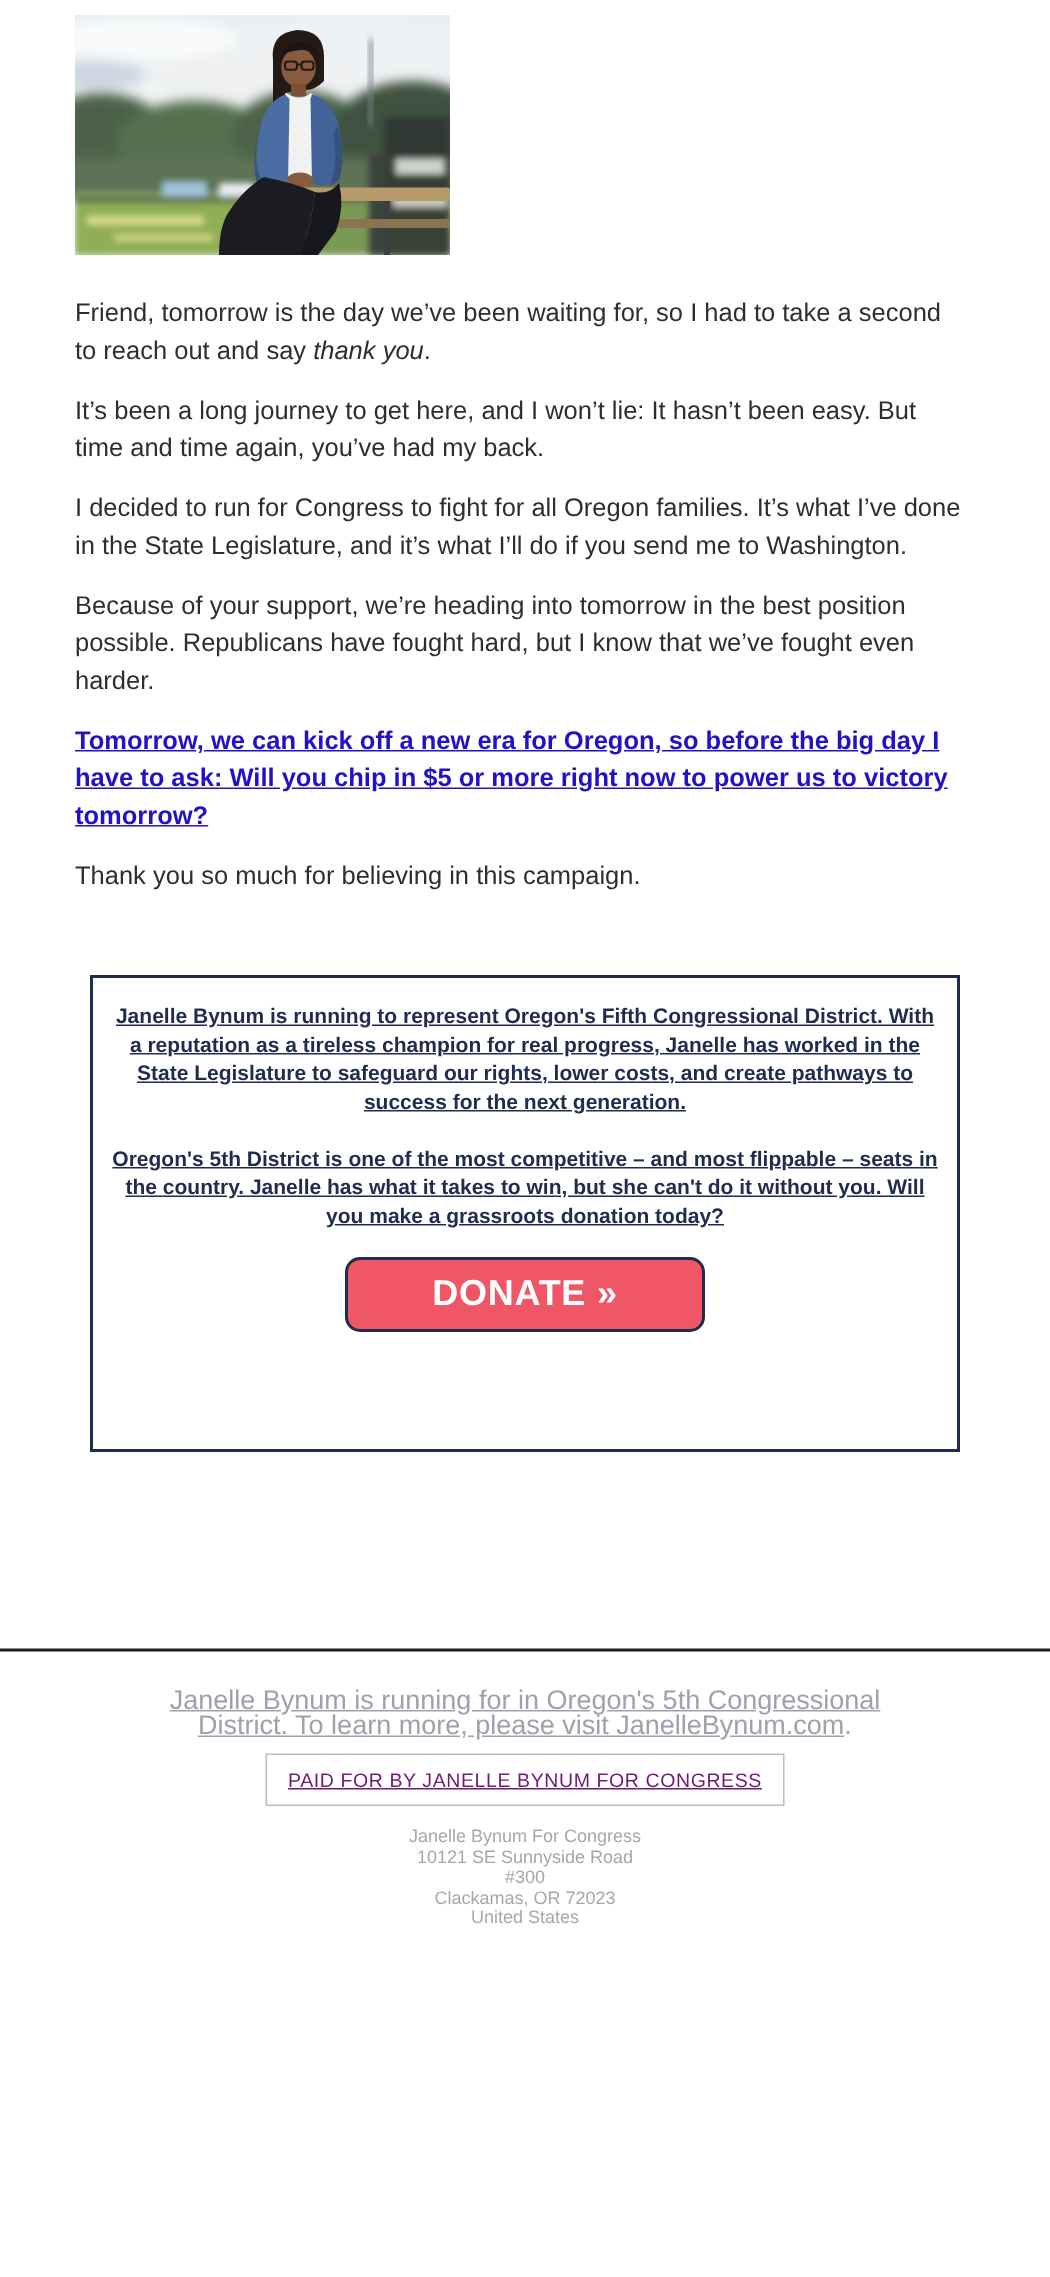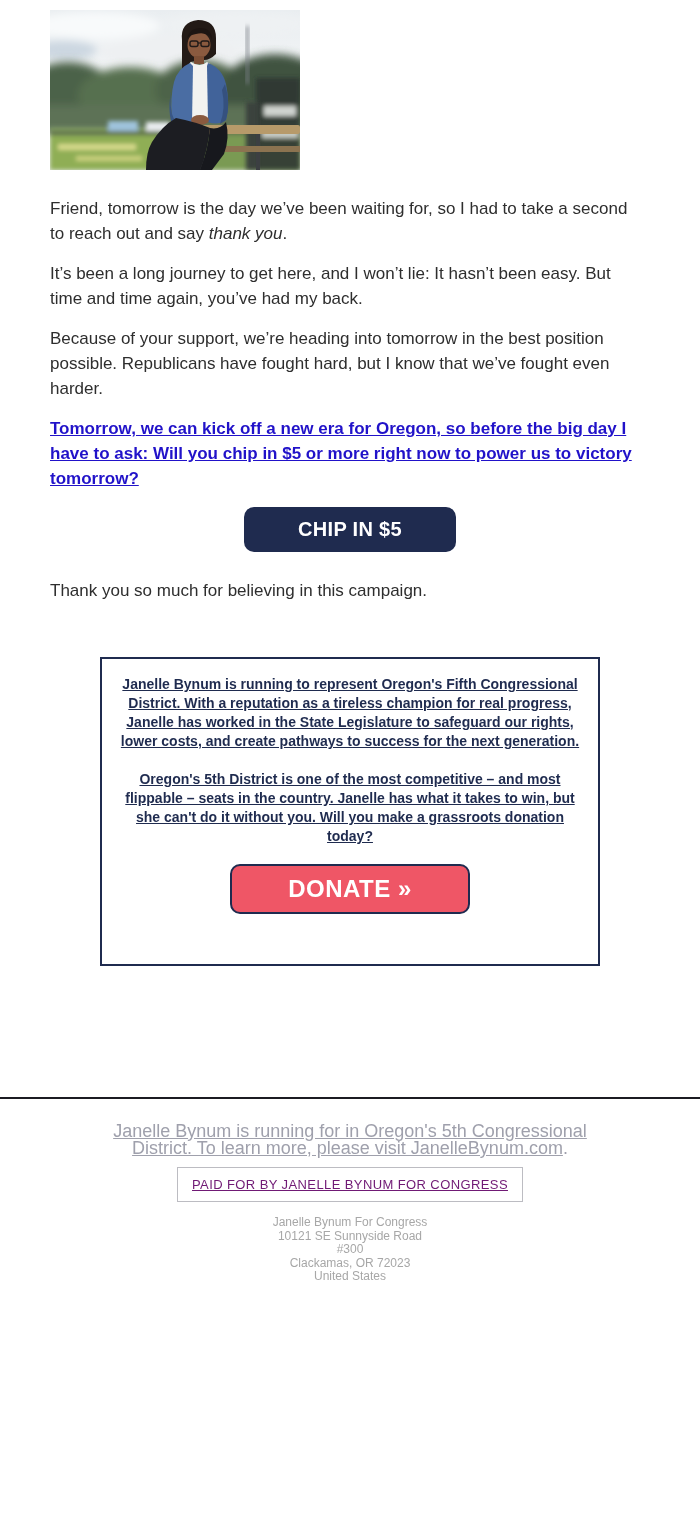--- a/index.html
+++ b/index.html
@@ -45,24 +45,24 @@
     font-weight: bold;
     font-size: 20px;
     font-family: "Liberation Sans", sans-serif;
     padding: 11px 54px;
     border: none;
     border-radius: 10px;
     cursor: pointer;
     letter-spacing: 0.3px;
   }
   .info-box {
-    width: 500px;
+    width: 580px;
     margin: 54px auto 0 auto;
     border: 2px solid #1f2b4f;
-    padding: 16px 12px 50px 12px;
+    padding: 16px 12px 78px 12px;
     text-align: center;
   }
   .info-box p {
     color: #1f2b4f;
     font-weight: bold;
     font-size: 14px;
     line-height: 19px;
     text-decoration: underline;
     margin: 0 0 19px 0;
     cursor: pointer;
@@ -203,28 +203,26 @@
     </g>
   </svg>
 </div>
 
 <div class="main">
   <p class="body-p first"><span>Friend, tomorrow is the day we’ve been waiting for, so I had to take a second to reach out and say </span><em>thank you</em><span>.</span></p>
 
   <p class="body-p">It’s been a long journey to get here, and I won’t lie: It hasn’t been easy. But time and time again, you’ve had my back.</p>
 
 
+  <p class="body-p">I decided to run for Congress to fight for all Oregon families. It’s what I’ve done in the State Legislature, and it’s what I’ll do if you send me to Washington.</p>
 
   <p class="body-p">Because of your support, we’re heading into tomorrow in the best position possible. Republicans have fought hard, but I know that we’ve fought even harder.</p>
 
   <p class="body-p link-p">Tomorrow, we can kick off a new era for Oregon, so before the big day I have to ask: Will you chip in $5 or more right now to power us to victory tomorrow?</p>
 
-  <div class="btn-row">
-    <button class="chip-btn">CHIP IN $5</button>
-  </div>
 
   <p class="body-p">Thank you so much for believing in this campaign.</p>
 
 </div>
 
 <div class="info-box">
   <p>Janelle Bynum is running to represent Oregon's Fifth Congressional District. With a reputation as a tireless champion for real progress, Janelle has worked in the State Legislature to safeguard our rights, lower costs, and create pathways to success for the next generation.</p>
   <p>Oregon's 5th District is one of the most competitive – and most flippable – seats in the country. Janelle has what it takes to win, but she can't do it without you. Will you make a grassroots donation today?</p>
   <button class="donate-btn">DONATE »</button>
 </div>

